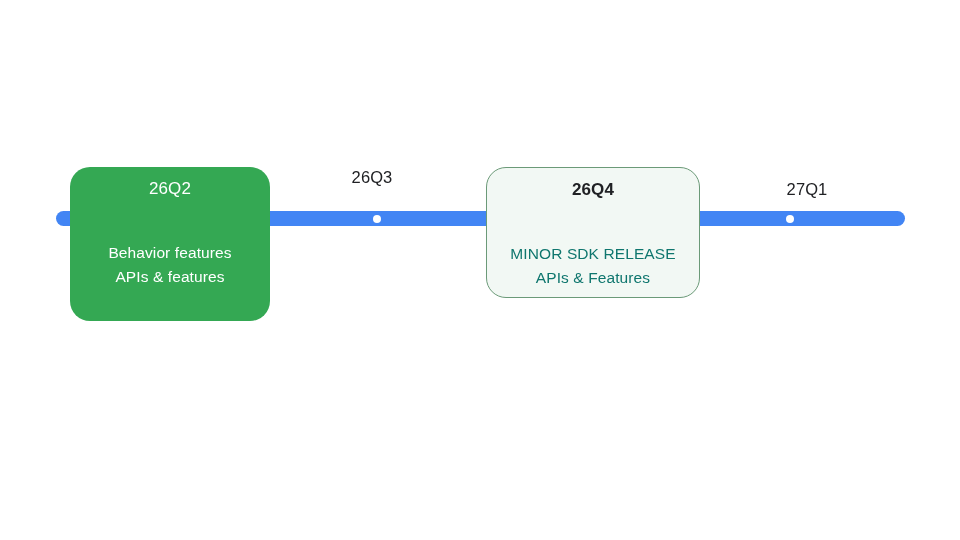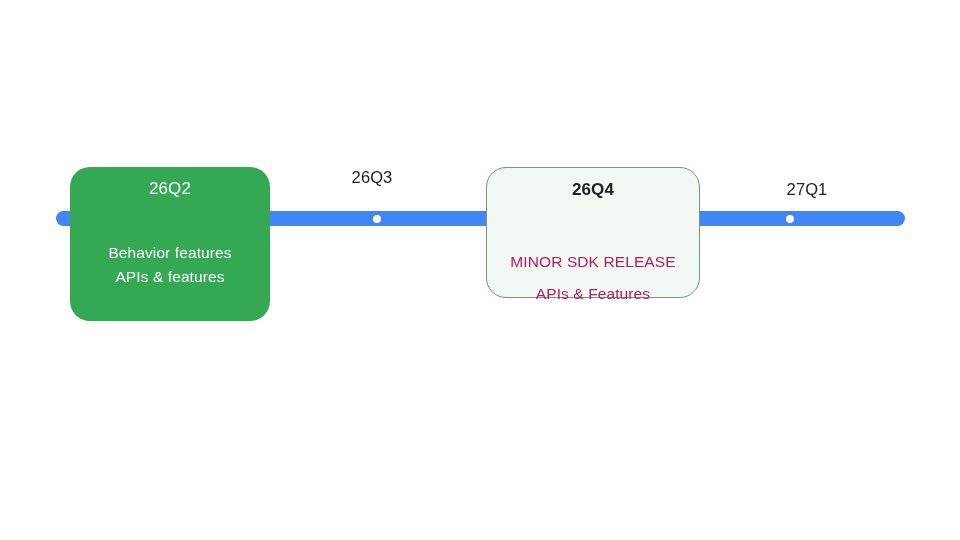--- a/index.html
+++ b/index.html
@@ -74,22 +74,21 @@
   .card-line {
     font-size: 15.5px;
     line-height: 24px;
     letter-spacing: 0.1px;
     white-space: nowrap;
   }
   .card.filled .card-line {
     color: #ffffff;
   }
   .card.outlined .card-line {
-    color: #be185d;
-    margin-top: 8px;
+    color: #0f766e;
   }
 
   
   .plain-label {
     position: absolute;
     font-size: 16.5px;
     line-height: 20px;
     color: #202124;
     font-weight: 400;
     letter-spacing: 0.1px;

